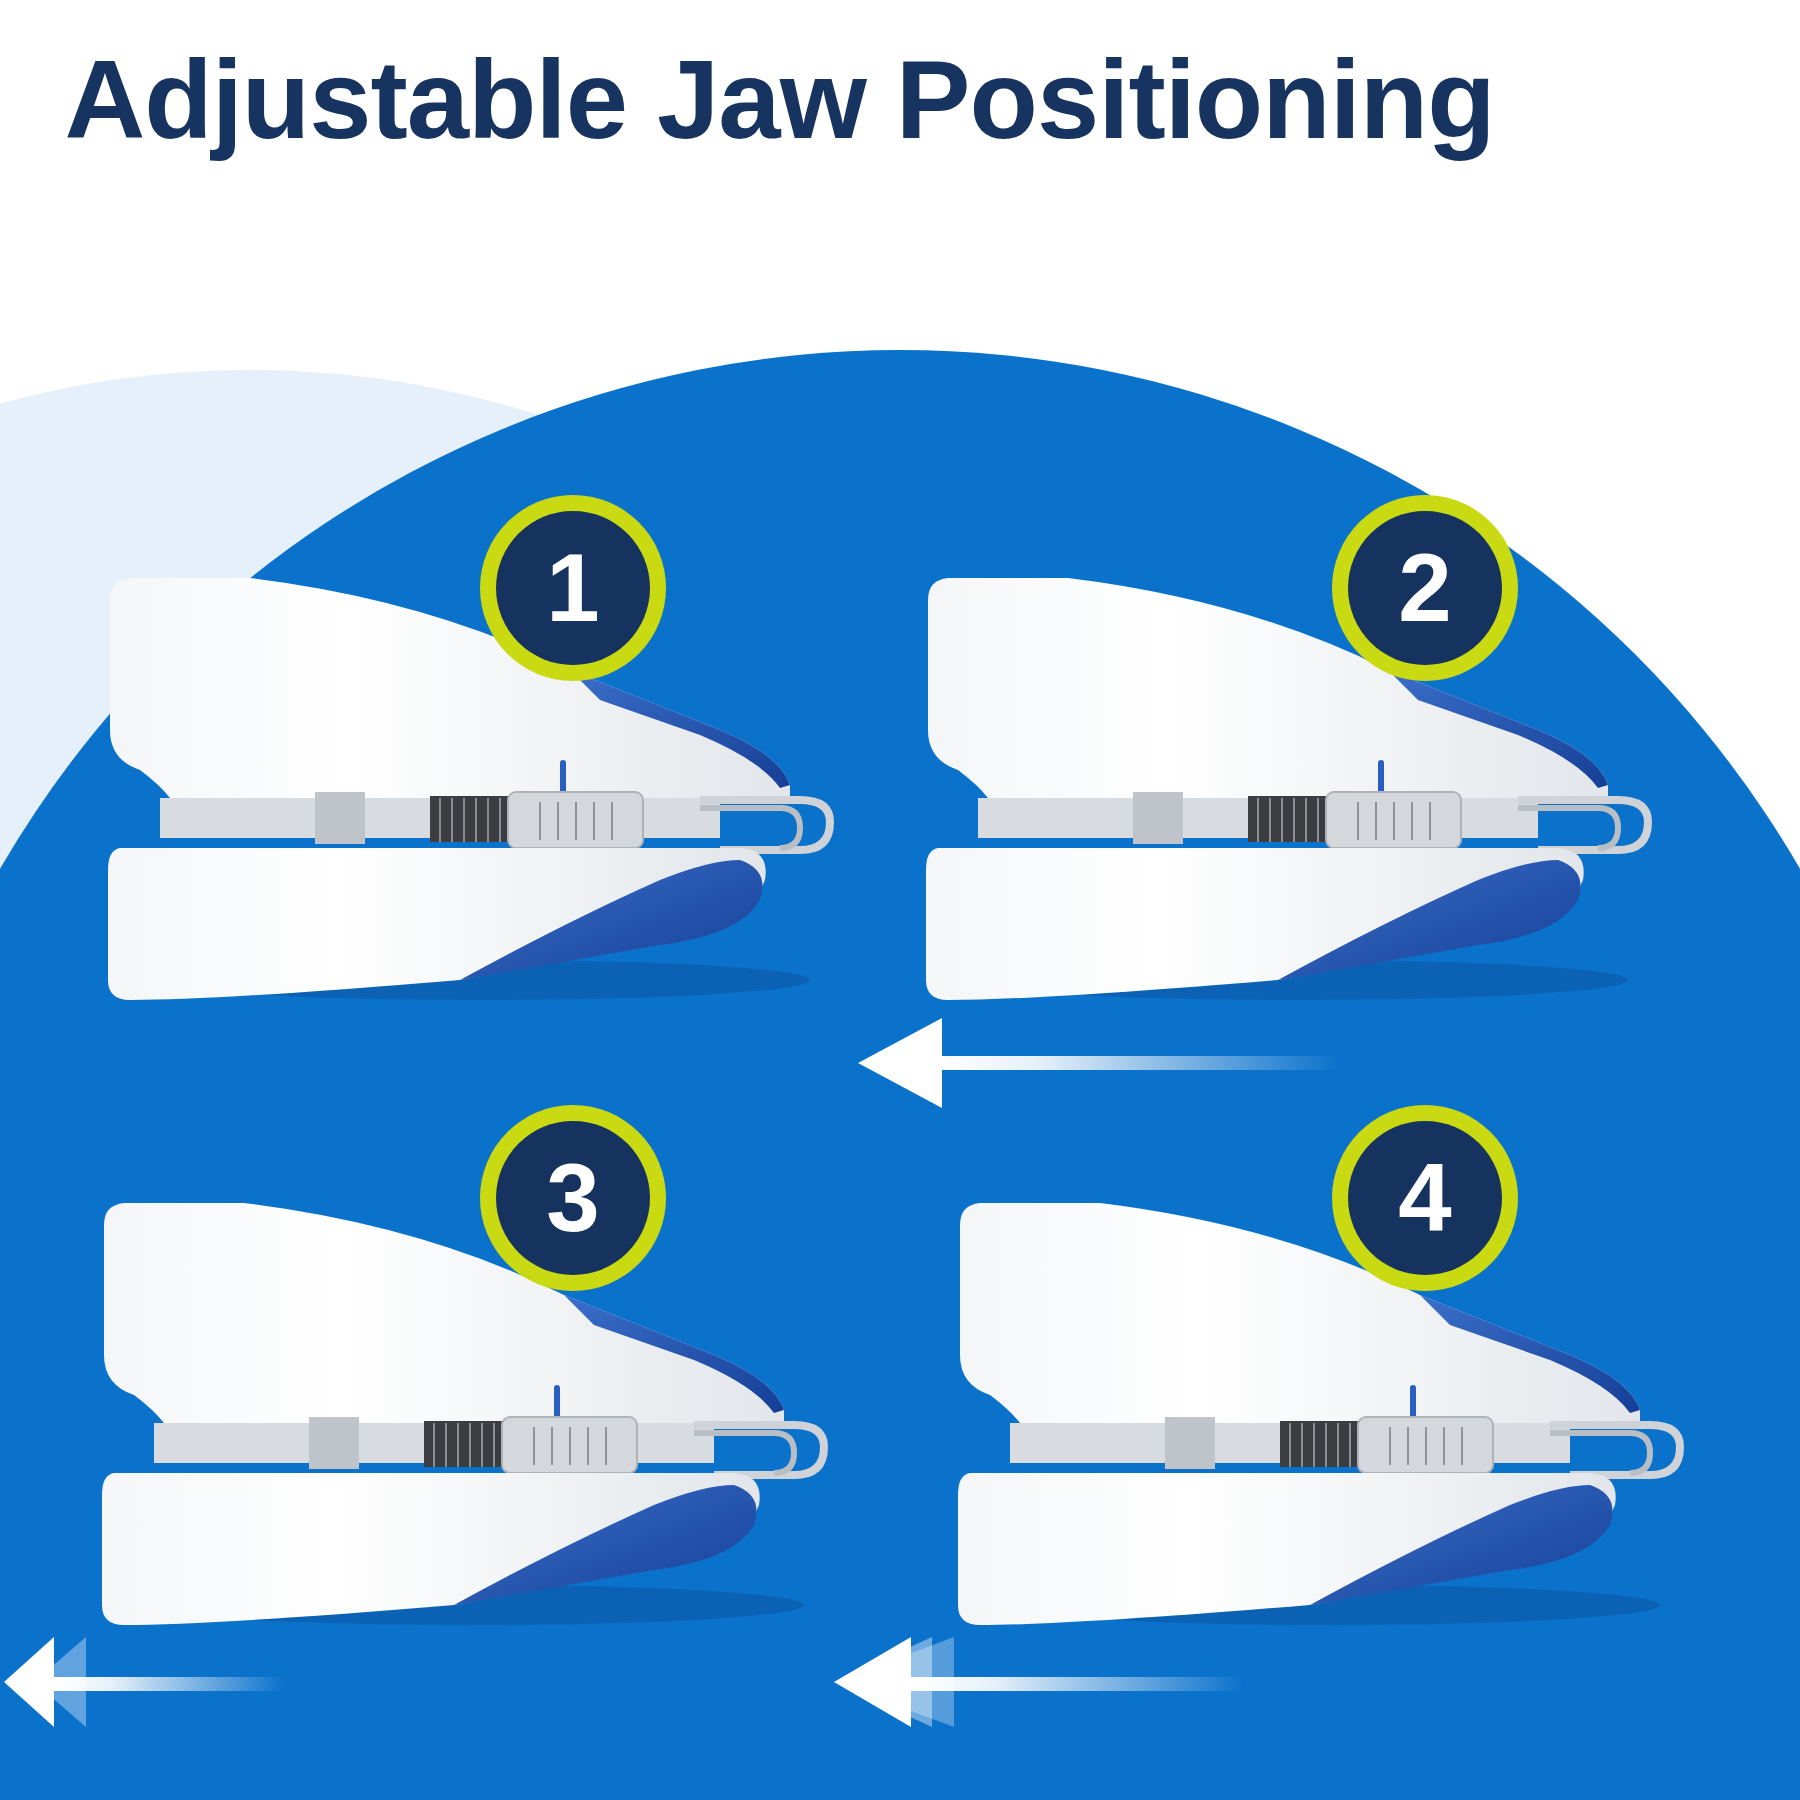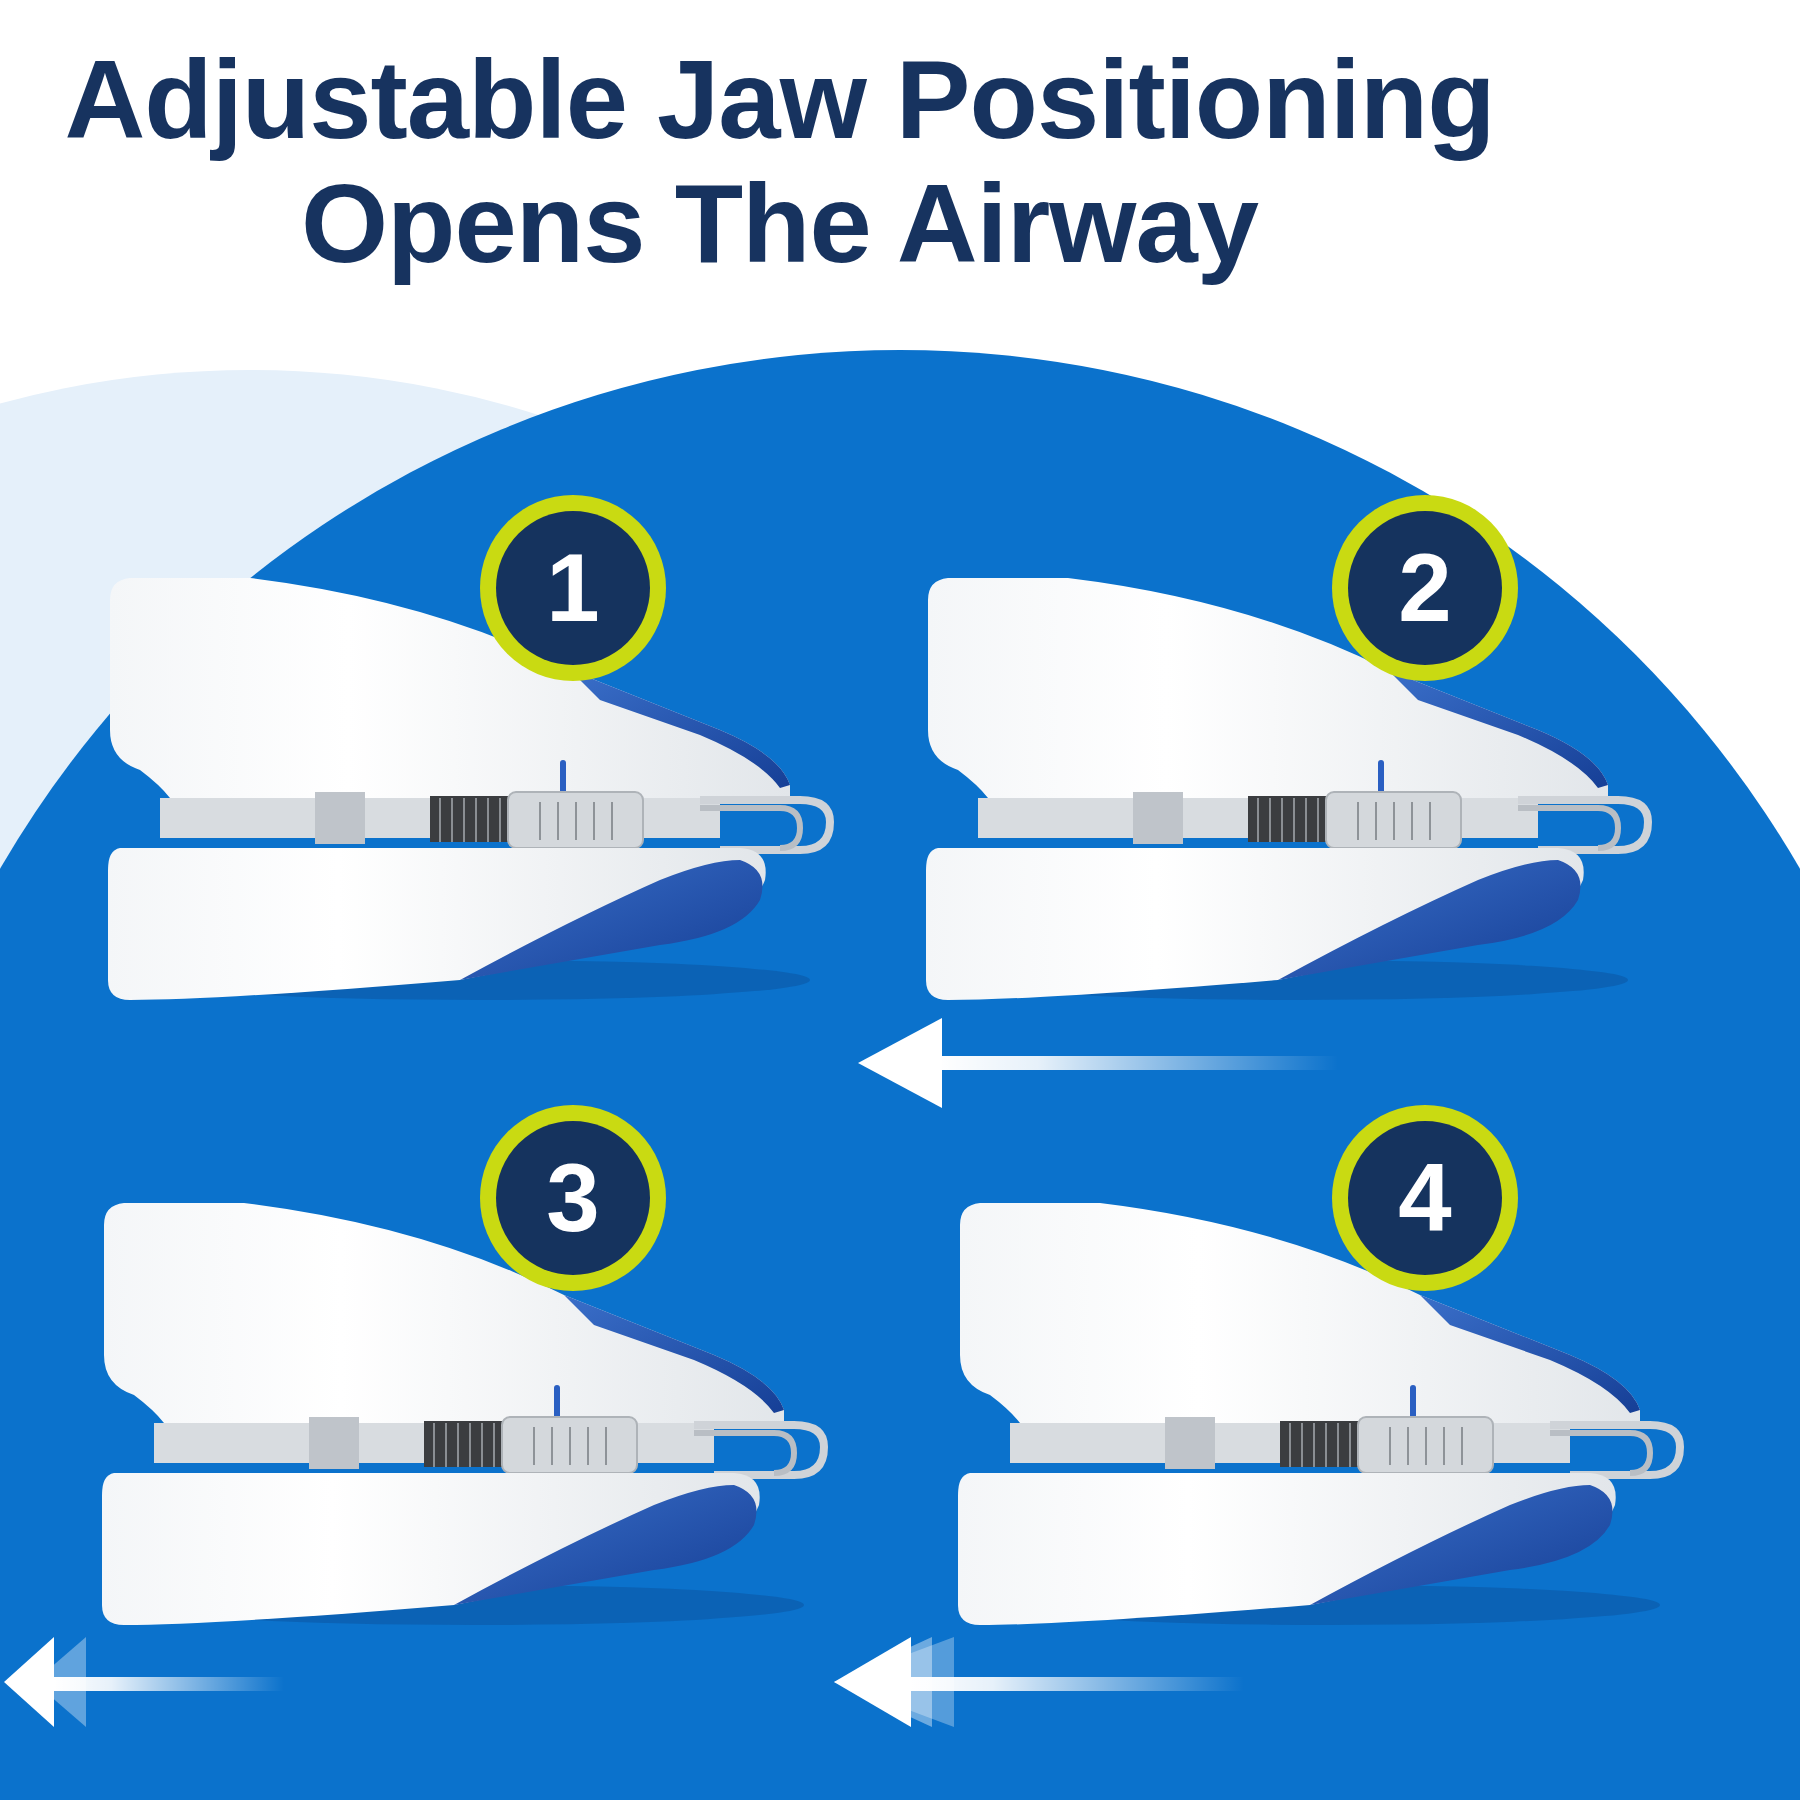--- a/index.html
+++ b/index.html
@@ -16,21 +16,20 @@
   .arrow svg{position:absolute;left:0;top:0;overflow:visible;}
 </style>
 </head>
 <body>
 
 <div class="bg-pale"></div>
 <div class="bg-blue"></div>
 
 <div class="title">
   <div>Adjustable Jaw Positioning</div>
-  <div>Opens The Airway</div>
 </div>
 
 <svg width="0" height="0" style="position:absolute">
   <defs>
     <linearGradient id="whiteBody" x1="0" y1="0" x2="1" y2="0">
       <stop offset="0" stop-color="#f4f6f8"></stop>
       <stop offset="0.35" stop-color="#ffffff"></stop>
       <stop offset="1" stop-color="#e2e6ea"></stop>
     </linearGradient>
     <linearGradient id="blueAcc" x1="0" y1="0" x2="1" y2="1">

